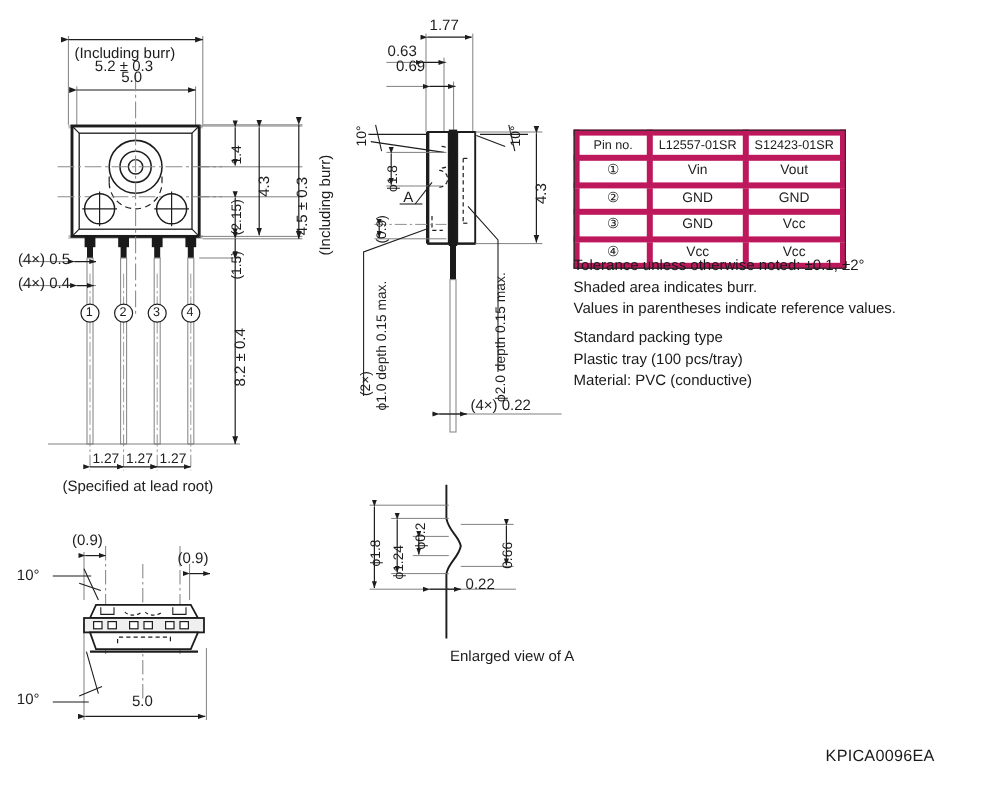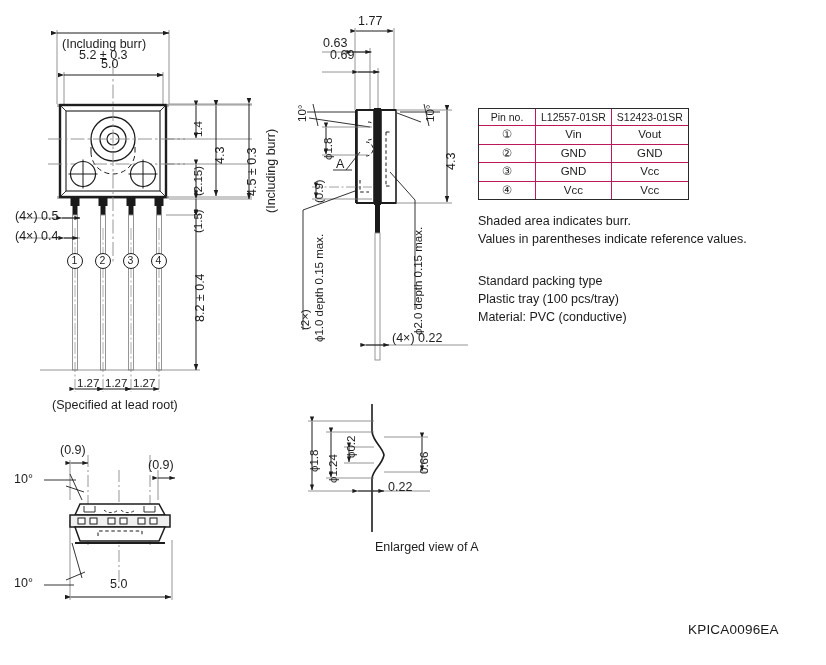--- a/index.html
+++ b/index.html
@@ -7,21 +7,21 @@
        font-family:"Liberation Sans","DejaVu Sans",sans-serif;color:#1a1a1a;}
   .sheet{position:absolute;left:0;top:0;width:826px;height:665px;}
   svg{position:absolute;left:0;top:0;}
   .t{position:absolute;white-space:nowrap;font-size:12.5px;line-height:1.15;color:#1d1d1d;}
   .t.sm{font-size:11.5px;}
   .t.xs{font-size:10.5px;}
   .vt{transform-origin:0 0;}
   
   #pin-table{position:absolute;left:478px;top:108px;border-collapse:collapse;
              font-size:11.5px;background:#fff;}
-  #pin-table th,#pin-table td{border:1px solid #be185d;padding:1px 5px;text-align:center;
+  #pin-table th,#pin-table td{border:5px solid #be185d;padding:1px 5px;text-align:center;
              font-weight:normal;color:#1d1d1d;line-height:1.35;}
   #pin-table thead th{font-size:10.5px;}
   #pin-table .pincol{width:46px;}
   #pin-table{outline:1.6px solid #2a2a2a;outline-offset:-1px;}
   .notes{position:absolute;font-size:12.5px;line-height:1.45;}
   #notes-block{left:478px;top:212px;}
   #packing-block{left:478px;top:272px;}
   #doc-code{position:absolute;left:688px;top:622px;font-size:13.5px;letter-spacing:.2px;}
   #caption-enlarged{left:336px;top:538px;margin-left:39px;}
   #caption-leadroot{left:52px;top:396px;}
@@ -403,20 +403,21 @@
     </tr>
     <tr>
       <td>④</td>
       <td>Vcc</td>
       <td>Vcc</td>
     </tr>
   </tbody>
 </table>
 
 <div class="notes" id="notes-block">
+  <div>Tolerance unless otherwise noted: ±0.1, ±2°</div>
   <div>Shaded area indicates burr.</div>
   <div>Values in parentheses indicate reference values.</div>
 </div>
 
 <div class="notes" id="packing-block">
   <div>Standard packing type</div>
   <div>Plastic tray (100 pcs/tray)</div>
   <div>Material: PVC (conductive)</div>
 </div>
 

